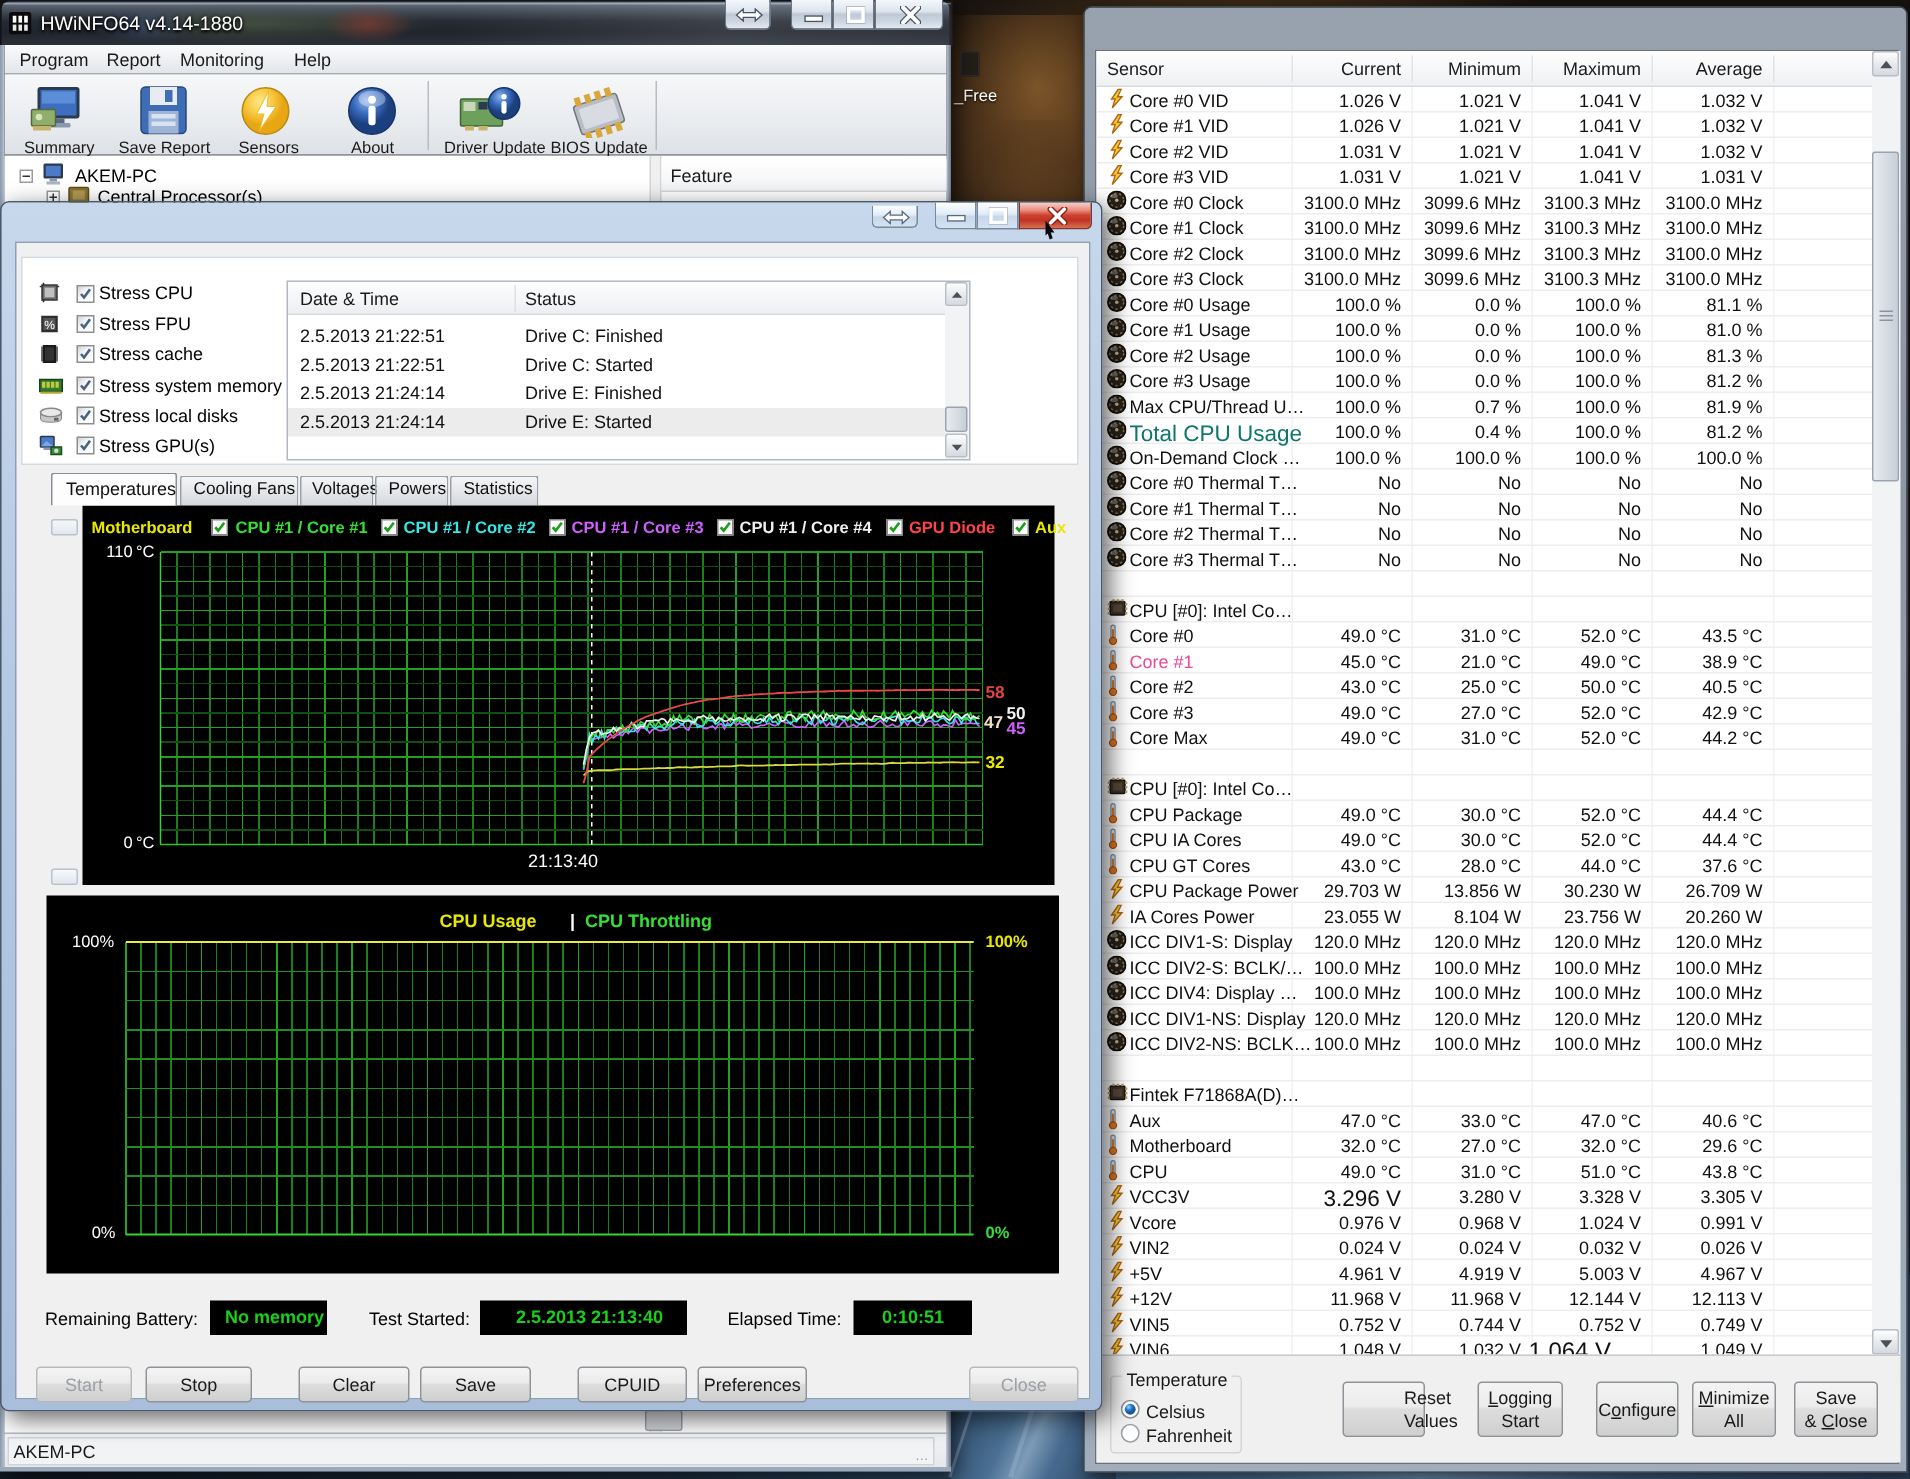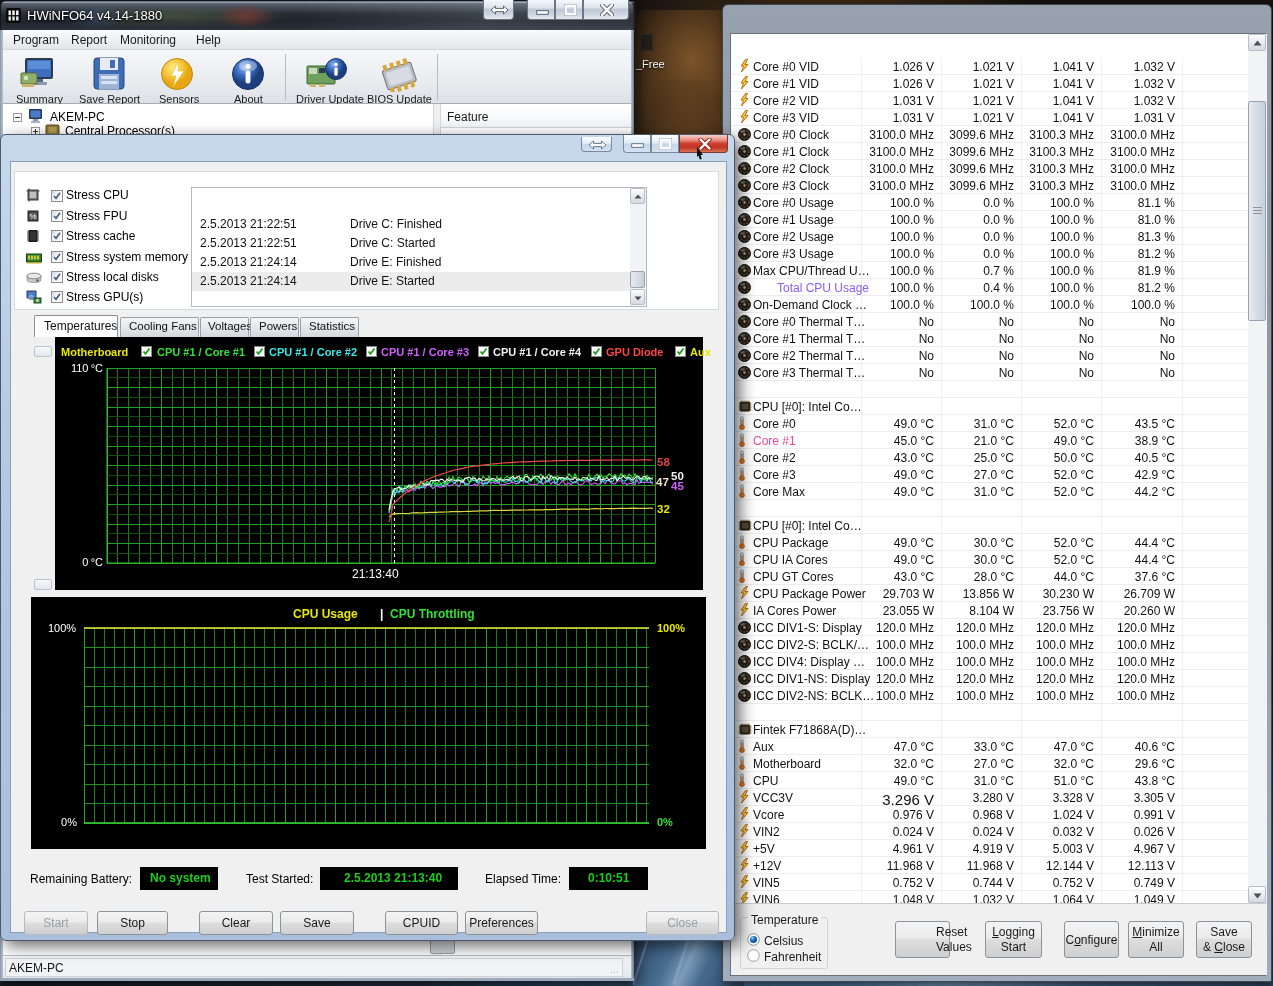--- a/index.html
+++ b/index.html
@@ -186,20 +186,32 @@
  </div>
  <div class="ab" style="left:0;top:30px;width:3px;height:948px;background:linear-gradient(90deg,#8a98aa,#b8c4d2);"></div>
  <div class="ab" style="left:631px;top:30px;width:3px;height:948px;background:linear-gradient(90deg,#b8c4d2,#6a7684);"></div>
  <div class="ab" style="left:0;top:978px;width:634px;height:3px;background:#9aa8ba;"></div>
 </div>
 
 <div class="ab" style="left:722px;top:4px;width:550px;height:978px;box-shadow:3px 4px 12px rgba(0,0,0,.55);background:linear-gradient(180deg,#98a2ae 0%,#8d97a3 30%,#a2adbb 100%);border:1px solid #3e454e;border-radius:6px 6px 0 0;">
 
  <div class="ab" style="left:7px;top:28px;width:536px;height:943px;background:#f0f0f0;border:1px solid #6a727c;">
 <div class="ab" style="left:0;top:0;width:517px;height:869px;background:#fff;overflow:hidden;">
+        <div class="ab" style="left:0;top:0;width:517px;height:24px;background:linear-gradient(180deg,#fdfdfd 0%,#f6f7f8 55%,#eef0f2 100%);border-bottom:1px solid #d5d8dc;">
+ <div class="tx" style="left:7px;top:5px;font-size:12px;color:#1a1a1a;">Sensor</div>
+ <div class="tx" style="left:108px;top:5px;width:95px;text-align:right;font-size:12px;color:#1a1a1a;">Current</div>
+ <div class="tx" style="left:188px;top:5px;width:95px;text-align:right;font-size:12px;color:#1a1a1a;">Minimum</div>
+ <div class="tx" style="left:268px;top:5px;width:95px;text-align:right;font-size:12px;color:#1a1a1a;">Maximum</div>
+ <div class="tx" style="left:348px;top:5px;width:96px;text-align:right;font-size:12px;color:#1a1a1a;">Average</div>
+ <div class="ab" style="left:130px;top:3px;width:1px;height:18px;background:#e0e3e7;"></div>
+ <div class="ab" style="left:210px;top:3px;width:1px;height:18px;background:#e0e3e7;"></div>
+ <div class="ab" style="left:290px;top:3px;width:1px;height:18px;background:#e0e3e7;"></div>
+ <div class="ab" style="left:370px;top:3px;width:1px;height:18px;background:#e0e3e7;"></div>
+ <div class="ab" style="left:451px;top:3px;width:1px;height:18px;background:#e0e3e7;"></div>
+</div>
         <div class="ab" style="left:130px;top:24px;width:1px;height:845px;background:#f0f1f3;"></div>
         <div class="ab" style="left:210px;top:24px;width:1px;height:845px;background:#f0f1f3;"></div>
         <div class="ab" style="left:290px;top:24px;width:1px;height:845px;background:#f0f1f3;"></div>
         <div class="ab" style="left:370px;top:24px;width:1px;height:845px;background:#f0f1f3;"></div>
         <div class="ab" style="left:451px;top:24px;width:1px;height:845px;background:#f0f1f3;"></div>
         <div class="ab" style="left:0;top:40px;width:517px;height:1px;background:#ededef;"></div>
         <div class="ab" style="left:7px;top:25px;width:14px;height:15px;"><svg width="13" height="14" viewBox="0 0 13 14">
             <path d="M7.5 0.5 L3 7 L5.5 7 L3.5 13 L10 5.5 L7 5.5 L9.5 0.5 Z" fill="#f7c832" stroke="#b06414" stroke-width="0.9"></path>
           </svg></div>
         <div class="tx" style="left:22px;top:26px;font-size:12px;color:#111;">Core #0 VID</div>
@@ -342,21 +354,21 @@
         <div class="tx" style="left:188px;top:230px;width:95px;text-align:right;font-size:12px;color:#111;">0.7 %</div>
         <div class="tx" style="left:268px;top:230px;width:95px;text-align:right;font-size:12px;color:#111;">100.0 %</div>
         <div class="tx" style="left:348px;top:230px;width:96px;text-align:right;font-size:12px;color:#111;">81.9 %</div>
         <div class="ab" style="left:0;top:261px;width:517px;height:1px;background:#ededef;"></div>
         <div class="ab" style="left:7px;top:246px;width:14px;height:15px;"><svg width="13" height="13" viewBox="0 0 13 13">
             <circle cx="6.5" cy="6.5" r="6" fill="#27211a" stroke="#0e0b08"></circle>
             <circle cx="6.5" cy="6.5" r="4.6" fill="none" stroke="#8a7448" stroke-width="1" stroke-dasharray="1.5,1.8"></circle>
             <circle cx="6.5" cy="6.5" r="1.2" fill="#c8b080"></circle>
             <ellipse cx="4.8" cy="3.6" rx="2.4" ry="1.4" fill="rgba(255,255,255,.30)"></ellipse>
           </svg></div>
-        <div class="tx" style="left:22px;top:247px;font-size:12px;color:#8b5cf6;margin-left:24px;">Total CPU Usage</div>
+        <div class="tx" style="left:22px;top:247px;font-size:15px;color:#0f766e;">Total CPU Usage</div>
         <div class="tx" style="left:108px;top:247px;width:95px;text-align:right;font-size:12px;color:#111;">100.0 %</div>
         <div class="tx" style="left:188px;top:247px;width:95px;text-align:right;font-size:12px;color:#111;">0.4 %</div>
         <div class="tx" style="left:268px;top:247px;width:95px;text-align:right;font-size:12px;color:#111;">100.0 %</div>
         <div class="tx" style="left:348px;top:247px;width:96px;text-align:right;font-size:12px;color:#111;">81.2 %</div>
         <div class="ab" style="left:0;top:278px;width:517px;height:1px;background:#ededef;"></div>
         <div class="ab" style="left:7px;top:263px;width:14px;height:15px;"><svg width="13" height="13" viewBox="0 0 13 13">
             <circle cx="6.5" cy="6.5" r="6" fill="#27211a" stroke="#0e0b08"></circle>
             <circle cx="6.5" cy="6.5" r="4.6" fill="none" stroke="#8a7448" stroke-width="1" stroke-dasharray="1.5,1.8"></circle>
             <circle cx="6.5" cy="6.5" r="1.2" fill="#c8b080"></circle>
             <ellipse cx="4.8" cy="3.6" rx="2.4" ry="1.4" fill="rgba(255,255,255,.30)"></ellipse>
@@ -714,21 +726,21 @@
         <div class="tx" style="left:108px;top:842px;width:95px;text-align:right;font-size:12px;color:#111;">0.752 V</div>
         <div class="tx" style="left:188px;top:842px;width:95px;text-align:right;font-size:12px;color:#111;">0.744 V</div>
         <div class="tx" style="left:268px;top:842px;width:95px;text-align:right;font-size:12px;color:#111;">0.752 V</div>
         <div class="tx" style="left:348px;top:842px;width:96px;text-align:right;font-size:12px;color:#111;">0.749 V</div>
         <div class="ab" style="left:7px;top:858px;width:14px;height:15px;"><svg width="13" height="14" viewBox="0 0 13 14">
             <path d="M7.5 0.5 L3 7 L5.5 7 L3.5 13 L10 5.5 L7 5.5 L9.5 0.5 Z" fill="#f7c832" stroke="#b06414" stroke-width="0.9"></path>
           </svg></div>
         <div class="tx" style="left:22px;top:859px;font-size:12px;color:#111;">VIN6</div>
         <div class="tx" style="left:108px;top:859px;width:95px;text-align:right;font-size:12px;color:#111;">1.048 V</div>
         <div class="tx" style="left:188px;top:859px;width:95px;text-align:right;font-size:12px;color:#111;">1.032 V</div>
-        <div class="tx" style="left:268px;top:859px;width:95px;text-align:right;font-size:12px;color:#111;">1.064 V</div>
+        <div class="tx" style="left:268px;top:859px;width:95px;text-align:center;font-size:16px;color:#111;">1.064 V</div>
         <div class="tx" style="left:348px;top:859px;width:96px;text-align:right;font-size:12px;color:#111;">1.049 V</div>
       </div>
 <div class="ab" style="left:517px;top:0;width:19px;height:869px;background:#f2f3f5;">
  <div class="ab" style="left:0px;top:0px;width:18px;height:17px;background:linear-gradient(180deg,#fdfdfd,#e8eaee 50%,#d6dae0);border:1px solid #b8bec6;border-radius:2px;">
           <svg class="ab" style="left:4px;top:5px" width="9" height="6" viewBox="0 0 9 6">
             <path d="M4.5 0.5 L8.5 5.5 L0.5 5.5 Z" fill="#4a5258"></path>
           </svg>
         </div>
  <div class="ab" style="left:0px;top:852px;width:18px;height:17px;background:linear-gradient(180deg,#fdfdfd,#e8eaee 50%,#d6dae0);border:1px solid #b8bec6;border-radius:2px;">
           <svg class="ab" style="left:4px;top:6px" width="9" height="6" viewBox="0 0 9 6">
@@ -874,20 +886,25 @@
           <rect x="8" y="8" width="7" height="5" fill="#3c8a3c" stroke="#1e4a1e"></rect>
           <circle cx="11.5" cy="10.5" r="1.5" fill="#c8e0c8"></circle>
         </svg></div>
       <div class="ab" style="left:40px;top:129.3px;width:12px;height:12px;background:linear-gradient(135deg,#cdd4dc,#f4f6f8 40%,#fff);border:1px solid #8e8e8e;">
         <svg width="10" height="10" viewBox="0 0 10 10" style="position:absolute;left:0;top:0">
           <path d="M2 5 L4 7.3 L8 1.8" fill="none" stroke="#4a617f" stroke-width="1.7"></path>
         </svg>
       </div>
       <div class="tx" style="left:55px;top:128px;font-size:12px;color:#000;">Stress GPU(s)</div>
 <div class="ab" style="left:180px;top:25px;width:456px;height:120px;background:#fff;border:1px solid #b0b8c0;">
+ <div class="ab" style="left:0;top:0;width:454px;height:22px;background:linear-gradient(180deg,#fdfdfd,#f4f5f7 60%,#eceef1);border-bottom:1px solid #d5d8dc;">
+   <div class="tx" style="left:8px;top:4px;font-size:12px;color:#1a1a1a;">Date &amp; Time</div>
+   <div class="tx" style="left:158px;top:4px;font-size:12px;color:#1a1a1a;">Status</div>
+   <div class="ab" style="left:151px;top:2px;width:1px;height:18px;background:#dde0e4;"></div>
+ </div>
  <div class="ab" style="left:0;top:84px;width:438px;height:19px;background:#ececec;"></div>
  <div class="tx" style="left:8px;top:29px;font-size:12px;color:#111;">2.5.2013 21:22:51</div>
         <div class="tx" style="left:158px;top:29px;font-size:12px;color:#111;">Drive C: Finished</div>
  <div class="tx" style="left:8px;top:48px;font-size:12px;color:#111;">2.5.2013 21:22:51</div>
         <div class="tx" style="left:158px;top:48px;font-size:12px;color:#111;">Drive C: Started</div>
  <div class="tx" style="left:8px;top:67px;font-size:12px;color:#111;">2.5.2013 21:24:14</div>
         <div class="tx" style="left:158px;top:67px;font-size:12px;color:#111;">Drive E: Finished</div>
  <div class="tx" style="left:8px;top:86px;font-size:12px;color:#111;">2.5.2013 21:24:14</div>
         <div class="tx" style="left:158px;top:86px;font-size:12px;color:#111;">Drive E: Started</div>
  <div class="ab" style="left:438px;top:0;width:16px;height:118px;background:#f2f3f5;">
@@ -1129,21 +1146,21 @@
   <div class="tx" style="left:262px;top:10px;font-size:12px;font-weight:bold;color:#e8e800;">CPU Usage</div>
   <div class="tx" style="left:349px;top:10px;font-size:12px;font-weight:bold;color:#fff;">|</div>
   <div class="tx" style="left:359px;top:10px;font-size:12px;font-weight:bold;color:#35e035;">CPU Throttling</div>
   <div class="tx" style="left:17px;top:25px;width:28px;text-align:right;font-size:11px;color:#fff;">100%</div>
   <div class="tx" style="left:30px;top:219px;width:16px;text-align:right;font-size:11px;color:#fff;">0%</div>
   <div class="tx" style="left:626px;top:25px;font-size:11px;font-weight:bold;color:#e8e800;">100%</div>
   <div class="tx" style="left:626px;top:219px;font-size:11px;font-weight:bold;color:#35e035;">0%</div>
 </div>
 <div class="tx" style="left:19px;top:710px;font-size:12px;color:#000;">Remaining Battery:</div>
 <div class="ab" style="left:129px;top:705px;width:78px;height:23px;background:#000;text-align:center;">
-        <div class="tx" style="left:10px;top:4px;font-size:12px;font-weight:bold;color:#18d018;">No system</div>
+        <div class="tx" style="left:10px;top:4px;font-size:12px;font-weight:bold;color:#18d018;">No memory</div>
       </div>
 <div class="tx" style="left:235px;top:710px;font-size:12px;color:#000;">Test Started:</div>
 <div class="ab" style="left:309px;top:705px;width:138px;height:23px;background:#000;">
         <div class="tx" style="left:24px;top:4px;font-size:12px;font-weight:bold;color:#18d018;">2.5.2013 21:13:40</div>
       </div>
 <div class="tx" style="left:474px;top:710px;font-size:12px;color:#000;">Elapsed Time:</div>
 <div class="ab" style="left:558px;top:705px;width:79px;height:23px;background:#000;">
         <div class="tx" style="left:19px;top:4px;font-size:12px;font-weight:bold;color:#18d018;">0:10:51</div>
       </div>
 <div class="ab" style="left:13px;top:749px;width:64px;height:24px;background:linear-gradient(180deg,#f4f4f4 0%,#ebebeb 45%,#dddddd 50%,#cfcfcf 100%);border:1px solid #b5babe;border-radius:3px;text-align:center;">

